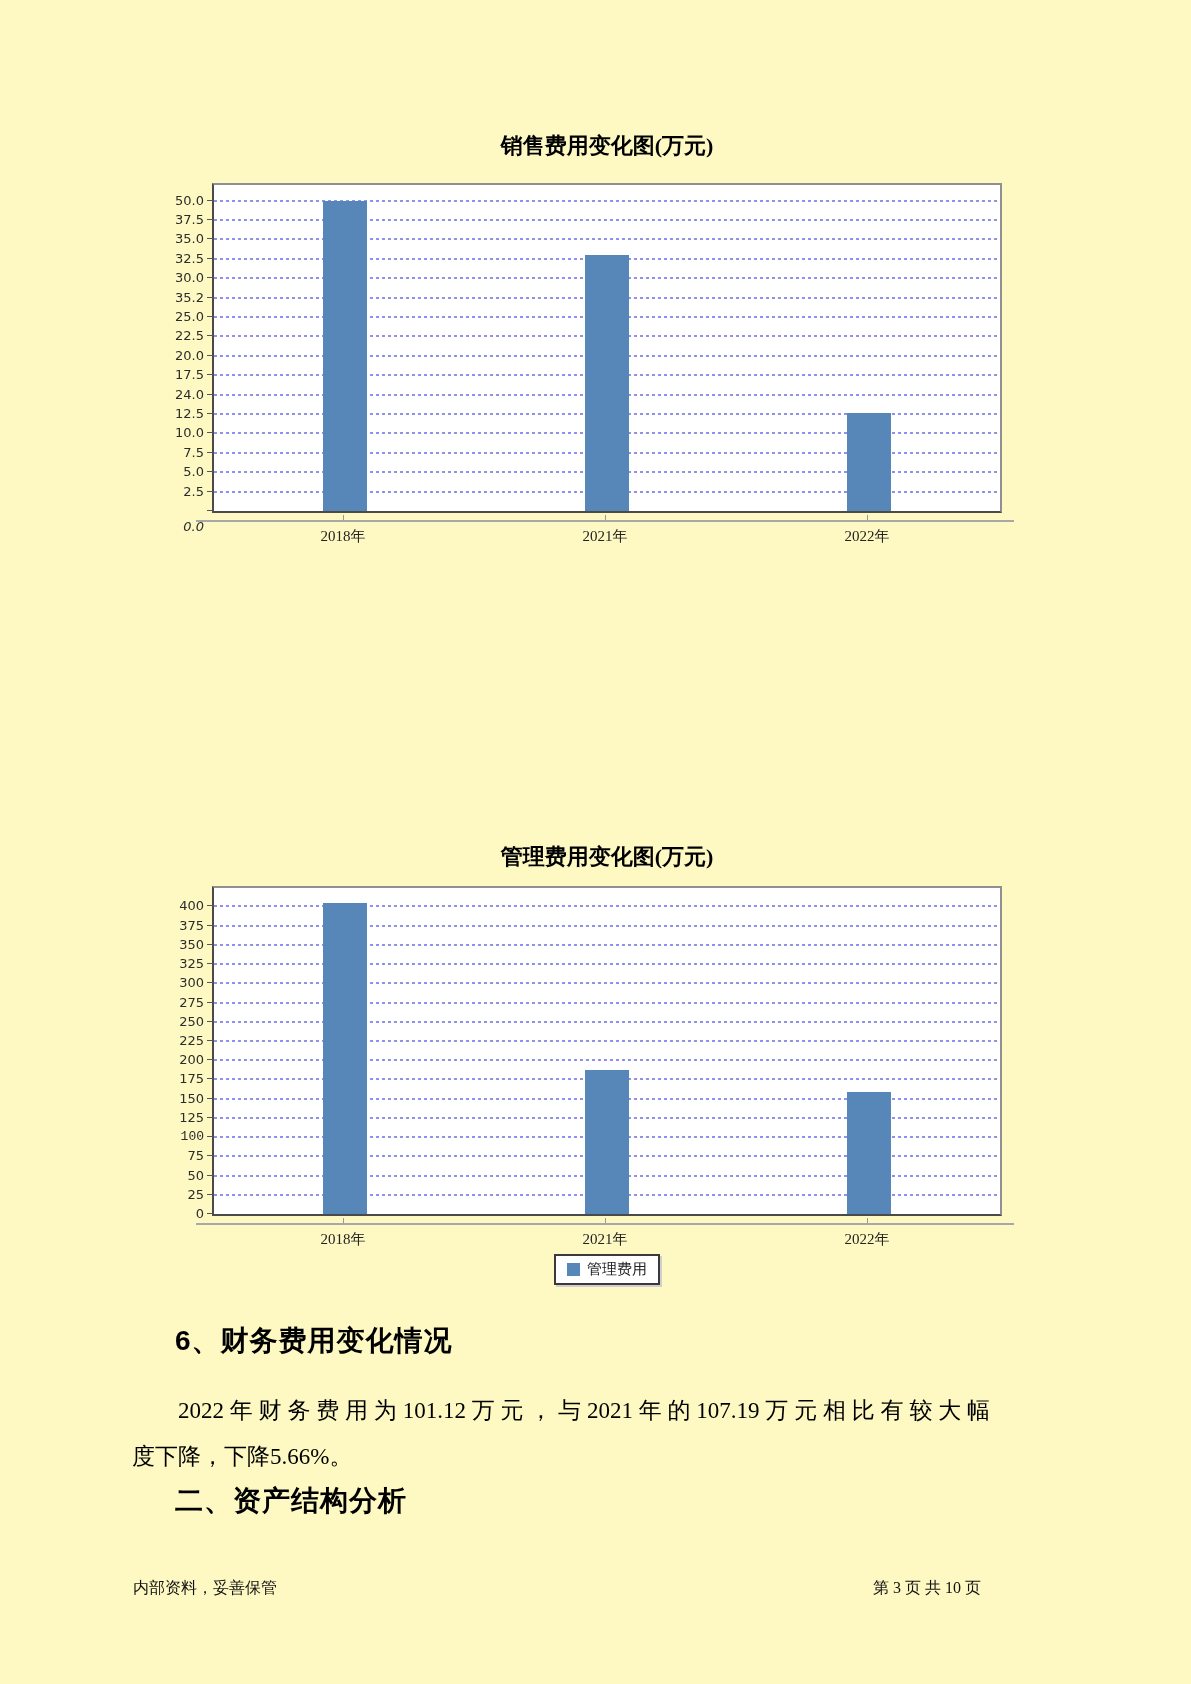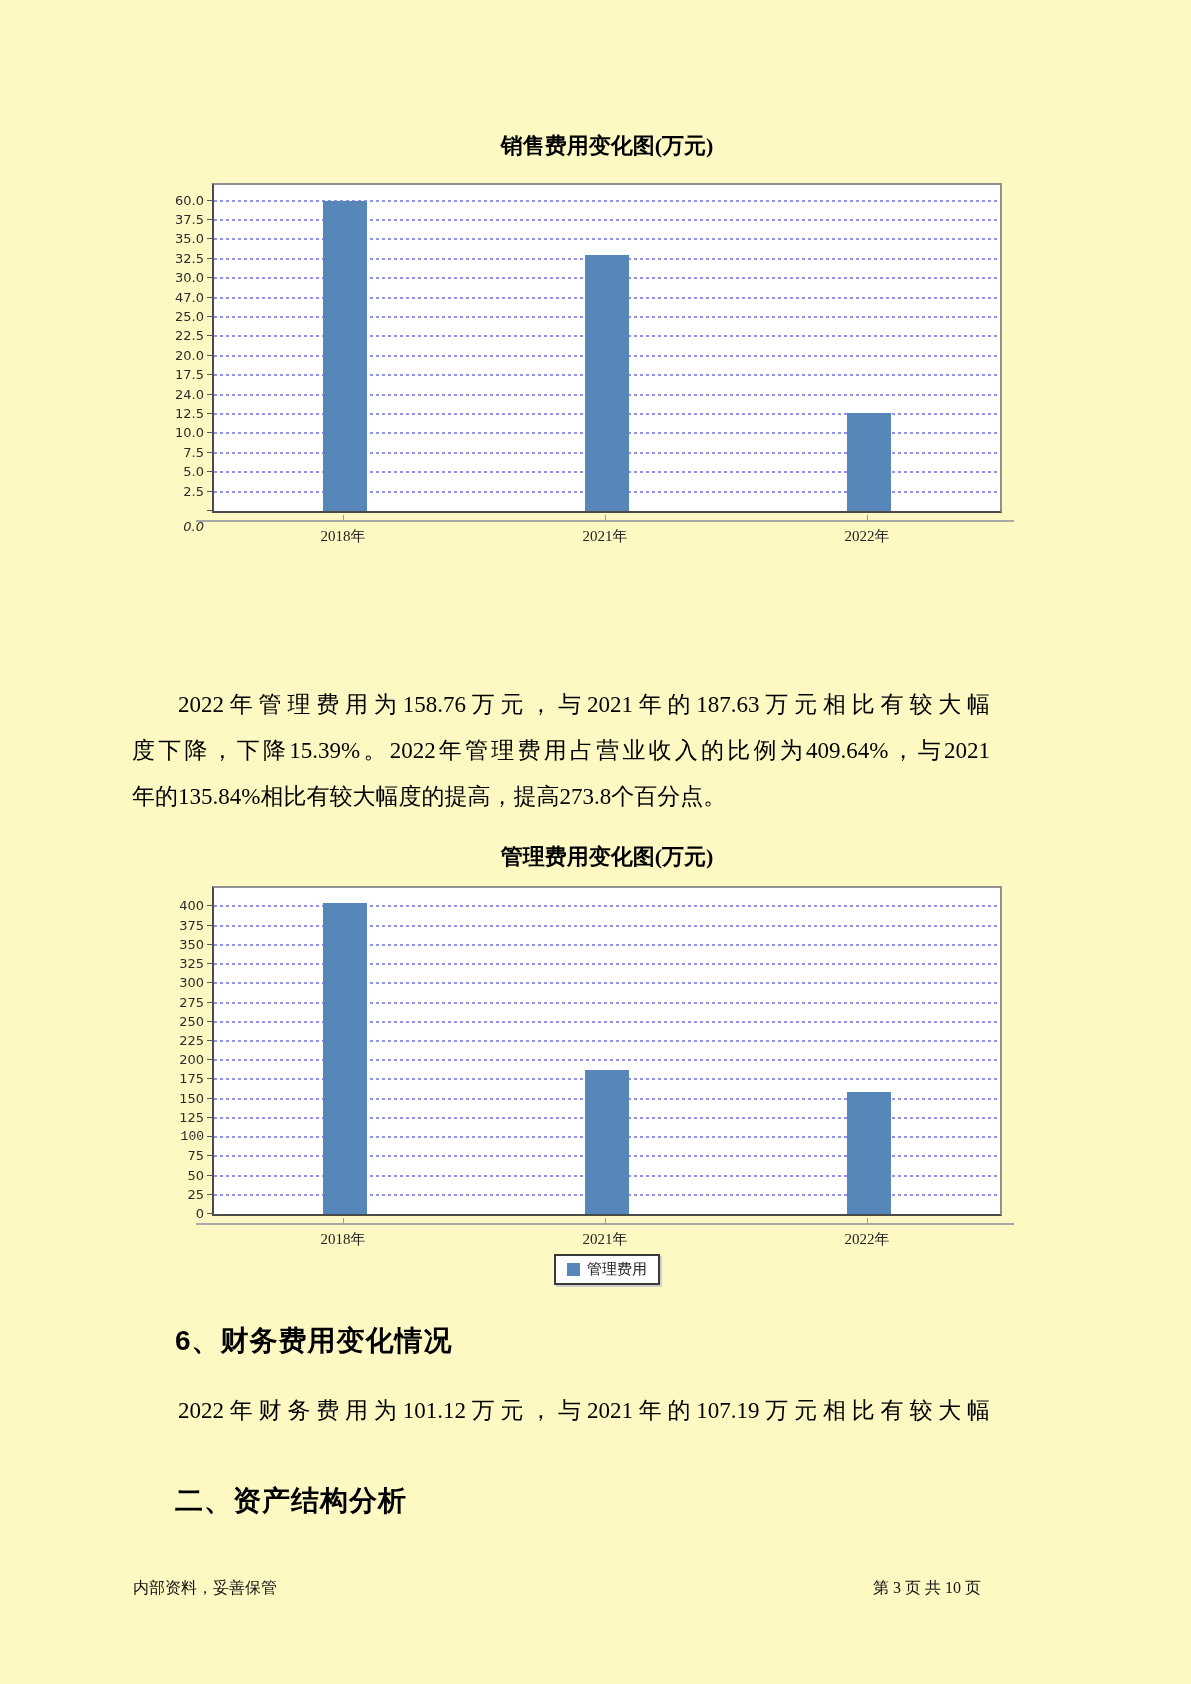--- a/index.html
+++ b/index.html
@@ -70,57 +70,52 @@
       <div class="gridline" style="top: 169.762px; --gc: #9090ee;"></div>
       <div class="ytick-label" style="top: 162.762px;">20.0</div>
       <div class="ytick-mark" style="top: 169.762px;"></div>
       <div class="gridline" style="top: 150.357px; --gc: #9090ee;"></div>
       <div class="ytick-label" style="top: 143.357px;">22.5</div>
       <div class="ytick-mark" style="top: 150.357px;"></div>
       <div class="gridline" style="top: 130.952px; --gc: #9090ee;"></div>
       <div class="ytick-label" style="top: 123.952px;">25.0</div>
       <div class="ytick-mark" style="top: 130.952px;"></div>
       <div class="gridline" style="top: 111.548px; --gc: #9090ee;"></div>
-      <div class="ytick-label" style="top: 104.548px;">47.0</div>
+      <div class="ytick-label" style="top: 104.548px;">35.2</div>
       <div class="ytick-mark" style="top: 111.548px;"></div>
       <div class="gridline" style="top: 92.1429px; --gc: #9090ee;"></div>
       <div class="ytick-label" style="top: 85.1429px;">30.0</div>
       <div class="ytick-mark" style="top: 92.1429px;"></div>
       <div class="gridline" style="top: 72.7381px; --gc: #9090ee;"></div>
       <div class="ytick-label" style="top: 65.7381px;">32.5</div>
       <div class="ytick-mark" style="top: 72.7381px;"></div>
       <div class="gridline" style="top: 53.3333px; --gc: #9090ee;"></div>
       <div class="ytick-label" style="top: 46.3333px;">35.0</div>
       <div class="ytick-mark" style="top: 53.3333px;"></div>
       <div class="gridline" style="top: 33.9286px; --gc: #9090ee;"></div>
       <div class="ytick-label" style="top: 26.9286px;">37.5</div>
       <div class="ytick-mark" style="top: 33.9286px;"></div>
       <div class="gridline" style="top: 14.5238px; --gc: #9090ee;"></div>
-      <div class="ytick-label" style="top: 7.52381px;">60.0</div>
+      <div class="ytick-label" style="top: 7.52381px;">50.0</div>
       <div class="ytick-mark" style="top: 14.5238px;"></div>
       <div class="bar" style="left: 109px; height: 310.476px; background: rgb(86, 135, 184);"></div>
       <div class="bar" style="left: 371px; height: 256.143px; background: rgb(86, 135, 184);"></div>
       <div class="bar" style="left: 633px; height: 97.8px; background: rgb(86, 135, 184);"></div>
     </div>
   <div class="axis-line" style="top:520px">
       <div class="xtick" style="left: 147px;"></div>
       <div class="xtick" style="left: 409px;"></div>
       <div class="xtick" style="left: 671px;"></div>
     </div>
   <div class="xlabel-row" style="top:527px">
       <div class="xlabel" style="left: 131px;">2018年</div>
       <div class="xlabel" style="left: 393px;">2021年</div>
       <div class="xlabel" style="left: 655px;">2022年</div>
     </div>
 
-  <div class="para" style="top:682px">
-    <div class="line first">2022年管理费用为158.76万元，与2021年的187.63万元相比有较大幅</div>
-    <div class="line">度下降，下降15.39%。2022年管理费用占营业收入的比例为409.64%，与2021</div>
-    <div class="line last">年的135.84%相比有较大幅度的提高，提高273.8个百分点。</div>
-  </div>
 
   <div class="chart-title" style="top:842px">管理费用变化图(万元)</div>
   <div class="plot" style="top:886px">
       <div class="ytick-label" style="top: 318px;">0</div>
       <div class="ytick-mark" style="top: 325px;"></div>
       <div class="gridline" style="top: 305.778px; --gc: #9090ee;"></div>
       <div class="ytick-label" style="top: 298.778px;">25</div>
       <div class="ytick-mark" style="top: 305.778px;"></div>
       <div class="gridline" style="top: 286.557px; --gc: #9090ee;"></div>
       <div class="ytick-label" style="top: 279.557px;">50</div>
@@ -184,20 +179,21 @@
   <div class="legend-row" style="top:1254px">
     <div class="legend-box">
       <span class="legend-swatch" style="background: rgb(86, 135, 184);"></span>
       <span class="legend-label">管理费用</span>
     </div>
   </div>
 
   <div class="section-heading" style="top:1322px">6、财务费用变化情况</div>
   <div class="para" style="top:1388px">
     <div class="line first">2022年财务费用为101.12万元，与2021年的107.19万元相比有较大幅</div>
+    <div class="line last">度下降，下降5.66%。</div>
   </div>
 
   <div class="section-heading" style="top:1482px">二、资产结构分析</div>
 
   <div class="footer-left">内部资料，妥善保管</div>
   <div class="footer-right">第 3 页  共 10 页</div>
 
 </div>
 
 </body></html>

